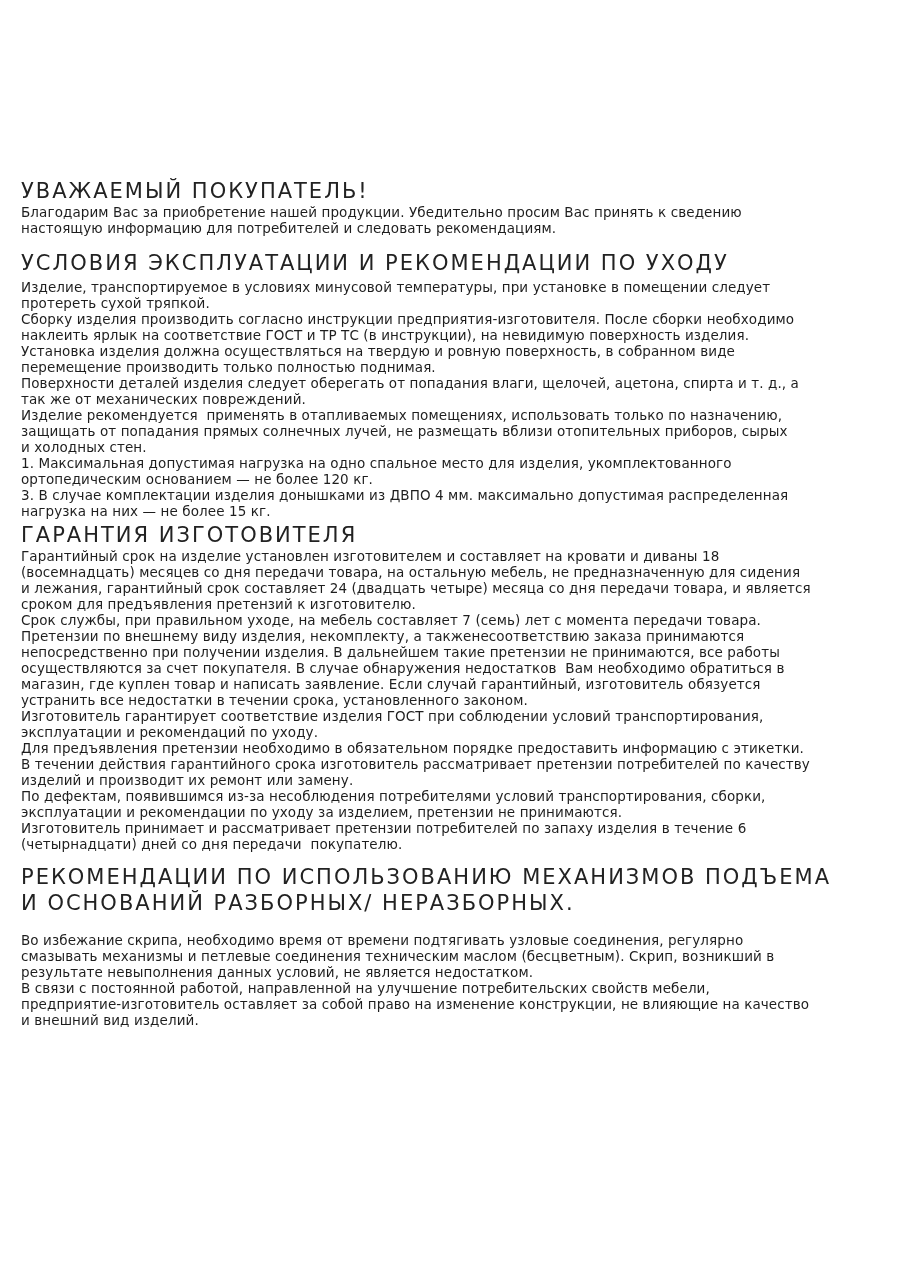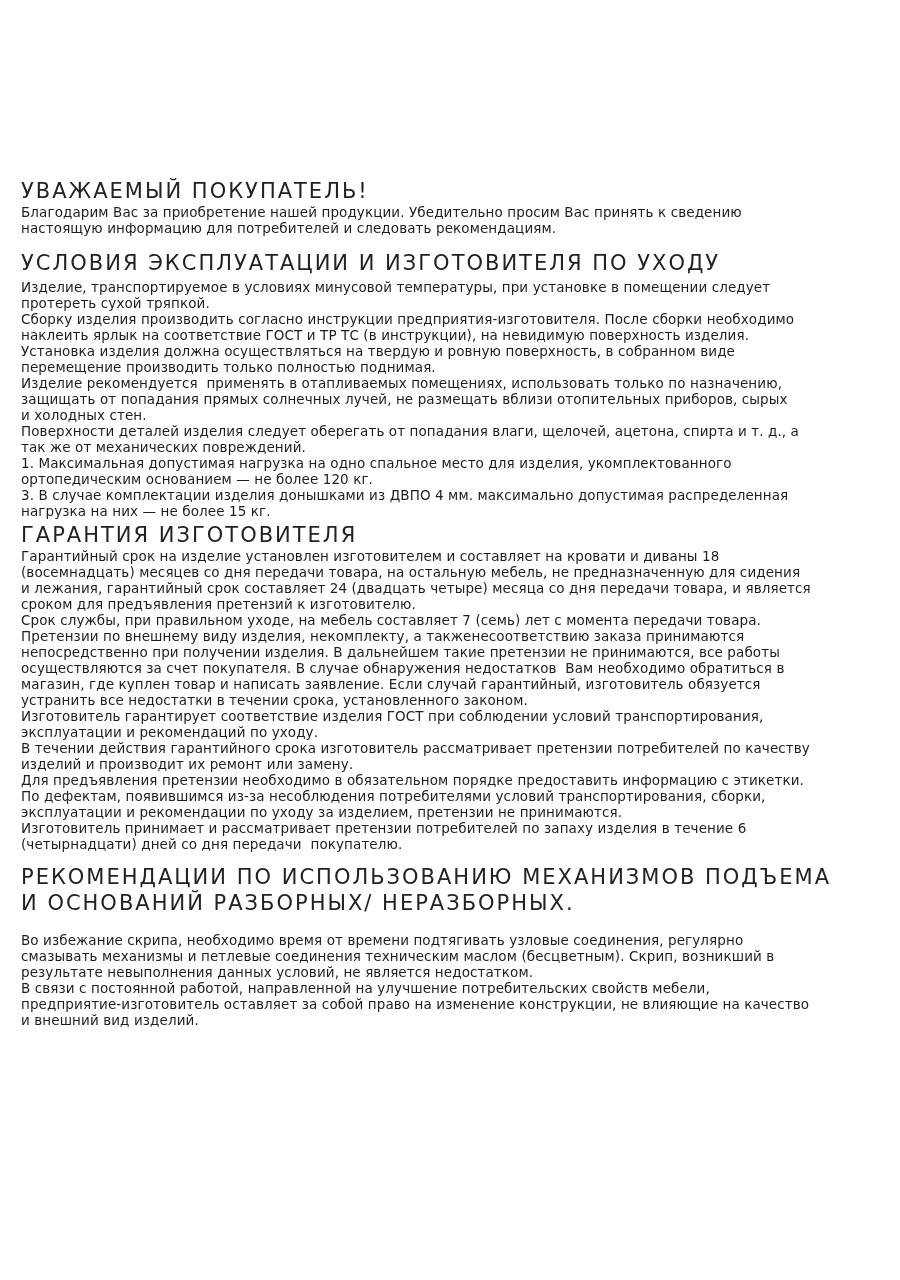--- a/index.html
+++ b/index.html
@@ -61,33 +61,33 @@
 
     <section class="sec-welcome">
       <h1 class="doc-heading">УВАЖАЕМЫЙ ПОКУПАТЕЛЬ!</h1>
       <div class="body-block">
         <p>Благодарим Вас за приобретение нашей продукции. Убедительно просим Вас принять к сведению
 настоящую информацию для потребителей и следовать рекомендациям.</p>
       </div>
     </section>
 
     <section class="sec-care">
-      <h1 class="doc-heading">УСЛОВИЯ ЭКСПЛУАТАЦИИ И ИЗГОТОВИТЕЛЯ ПО УХОДУ</h1>
+      <h1 class="doc-heading">УСЛОВИЯ ЭКСПЛУАТАЦИИ И РЕКОМЕНДАЦИИ ПО УХОДУ</h1>
       <div class="body-block">
         <p>Изделие, транспортируемое в условиях минусовой температуры, при установке в помещении следует
 протереть сухой тряпкой.</p>
         <p>Сборку изделия производить согласно инструкции предприятия-изготовителя. После сборки необходимо
 наклеить ярлык на соответствие ГОСТ и ТР ТС (в инструкции), на невидимую поверхность изделия.</p>
         <p>Установка изделия должна осуществляться на твердую и ровную поверхность, в собранном виде
 перемещение производить только полностью поднимая.</p>
+        <p>Поверхности деталей изделия следует оберегать от попадания влаги, щелочей, ацетона, спирта и т. д., а
+так же от механических повреждений.</p>
         <p>Изделие рекомендуется  применять в отапливаемых помещениях, использовать только по назначению,
 защищать от попадания прямых солнечных лучей, не размещать вблизи отопительных приборов, сырых
 и холодных стен.</p>
-        <p>Поверхности деталей изделия следует оберегать от попадания влаги, щелочей, ацетона, спирта и т. д., а
-так же от механических повреждений.</p>
         <p>1. Максимальная допустимая нагрузка на одно спальное место для изделия, укомплектованного
 ортопедическим основанием — не более 120 кг.</p>
         <p>3. В случае комплектации изделия донышками из ДВПО 4 мм. максимально допустимая распределенная
 нагрузка на них — не более 15 кг.</p>
       </div>
     </section>
 
     <section class="sec-warranty">
       <h1 class="doc-heading">ГАРАНТИЯ ИЗГОТОВИТЕЛЯ</h1>
       <div class="body-block">
@@ -96,23 +96,23 @@
 и лежания, гарантийный срок составляет 24 (двадцать четыре) месяца со дня передачи товара, и является
 сроком для предъявления претензий к изготовителю.</p>
         <p>Срок службы, при правильном уходе, на мебель составляет 7 (семь) лет с момента передачи товара.</p>
         <p>Претензии по внешнему виду изделия, некомплекту, а такженесоответствию заказа принимаются
 непосредственно при получении изделия. В дальнейшем такие претензии не принимаются, все работы
 осуществляются за счет покупателя. В случае обнаружения недостатков  Вам необходимо обратиться в
 магазин, где куплен товар и написать заявление. Если случай гарантийный, изготовитель обязуется
 устранить все недостатки в течении срока, установленного законом.</p>
         <p>Изготовитель гарантирует соответствие изделия ГОСТ при соблюдении условий транспортирования,
 эксплуатации и рекомендаций по уходу.</p>
+        <p>Для предъявления претензии необходимо в обязательном порядке предоставить информацию с этикетки.</p>
         <p>В течении действия гарантийного срока изготовитель рассматривает претензии потребителей по качеству
 изделий и производит их ремонт или замену.</p>
-        <p>Для предъявления претензии необходимо в обязательном порядке предоставить информацию с этикетки.</p>
         <p>По дефектам, появившимся из-за несоблюдения потребителями условий транспортирования, сборки,
 эксплуатации и рекомендации по уходу за изделием, претензии не принимаются.</p>
         <p>Изготовитель принимает и рассматривает претензии потребителей по запаху изделия в течение 6
 (четырнадцати) дней со дня передачи  покупателю.</p>
       </div>
     </section>
 
     <section class="sec-mech">
       <h1 class="doc-heading">РЕКОМЕНДАЦИИ ПО ИСПОЛЬЗОВАНИЮ МЕХАНИЗМОВ ПОДЪЕМА
 И ОСНОВАНИЙ РАЗБОРНЫХ/ НЕРАЗБОРНЫХ.</h1>

